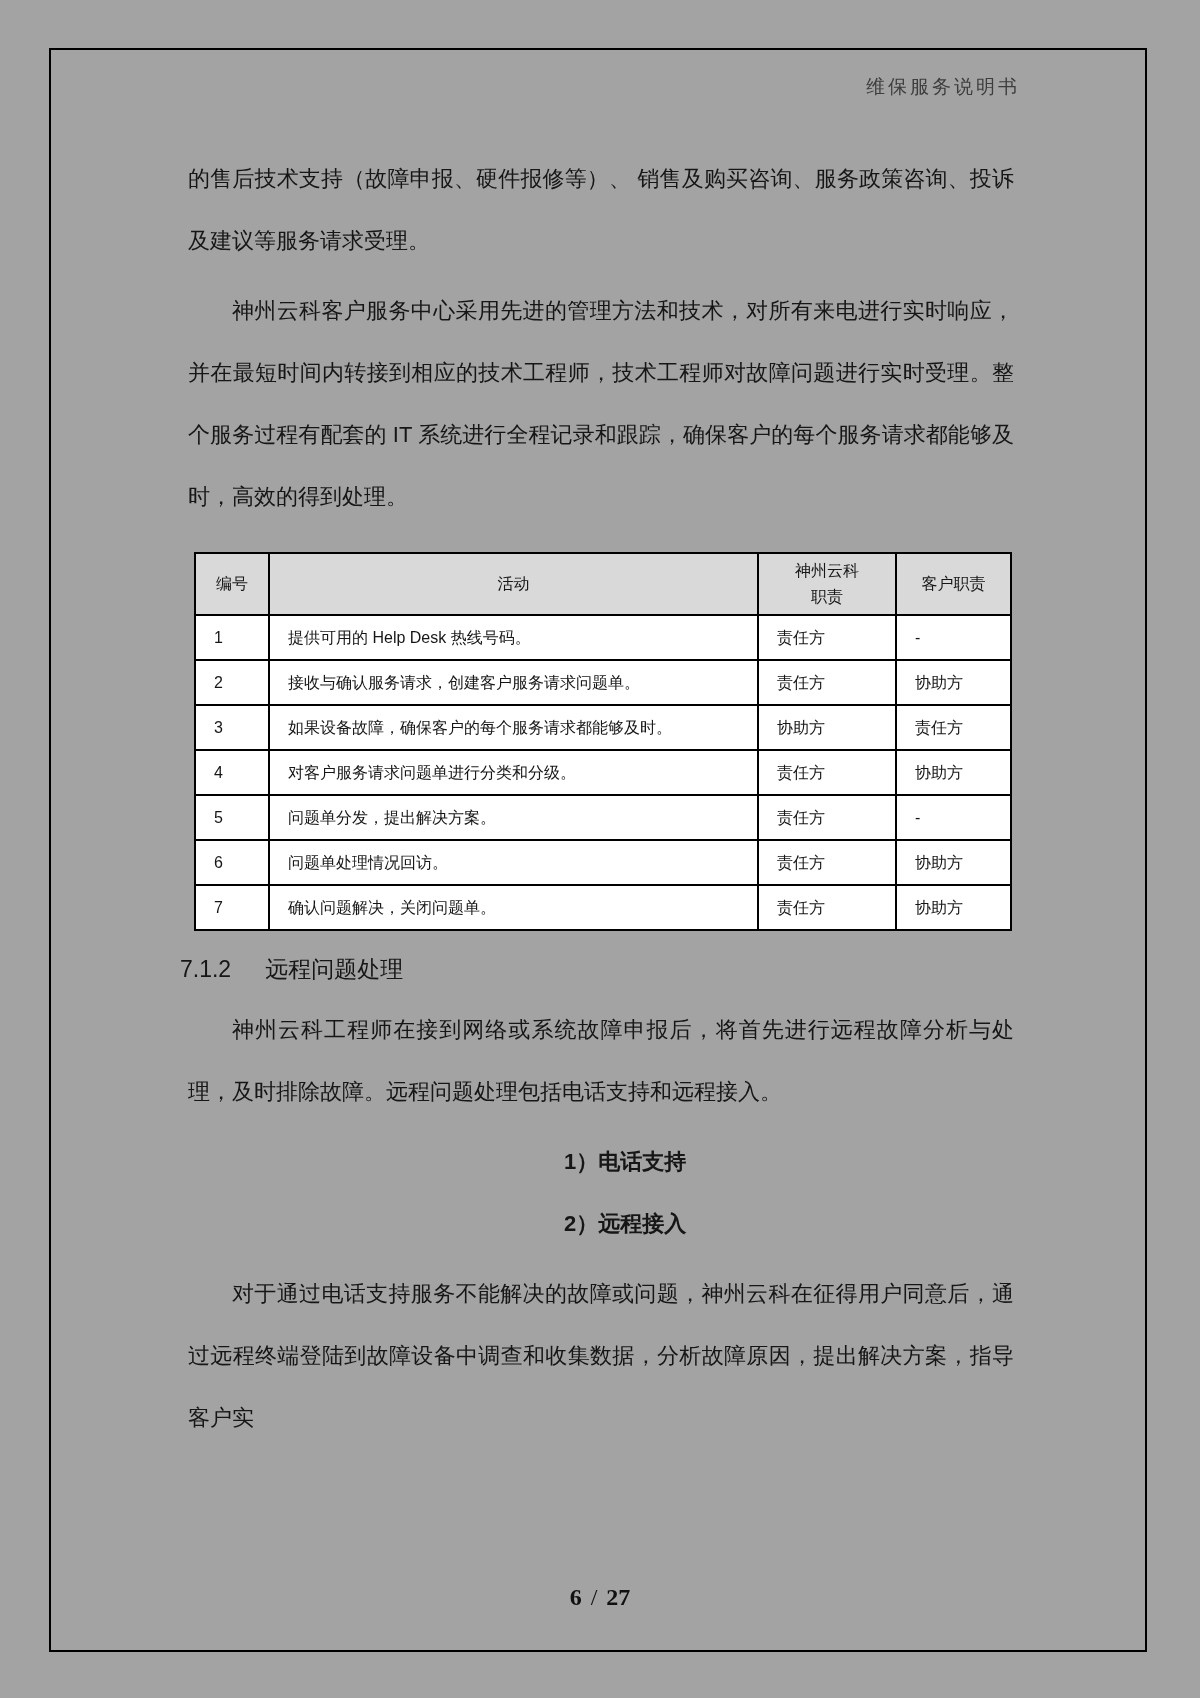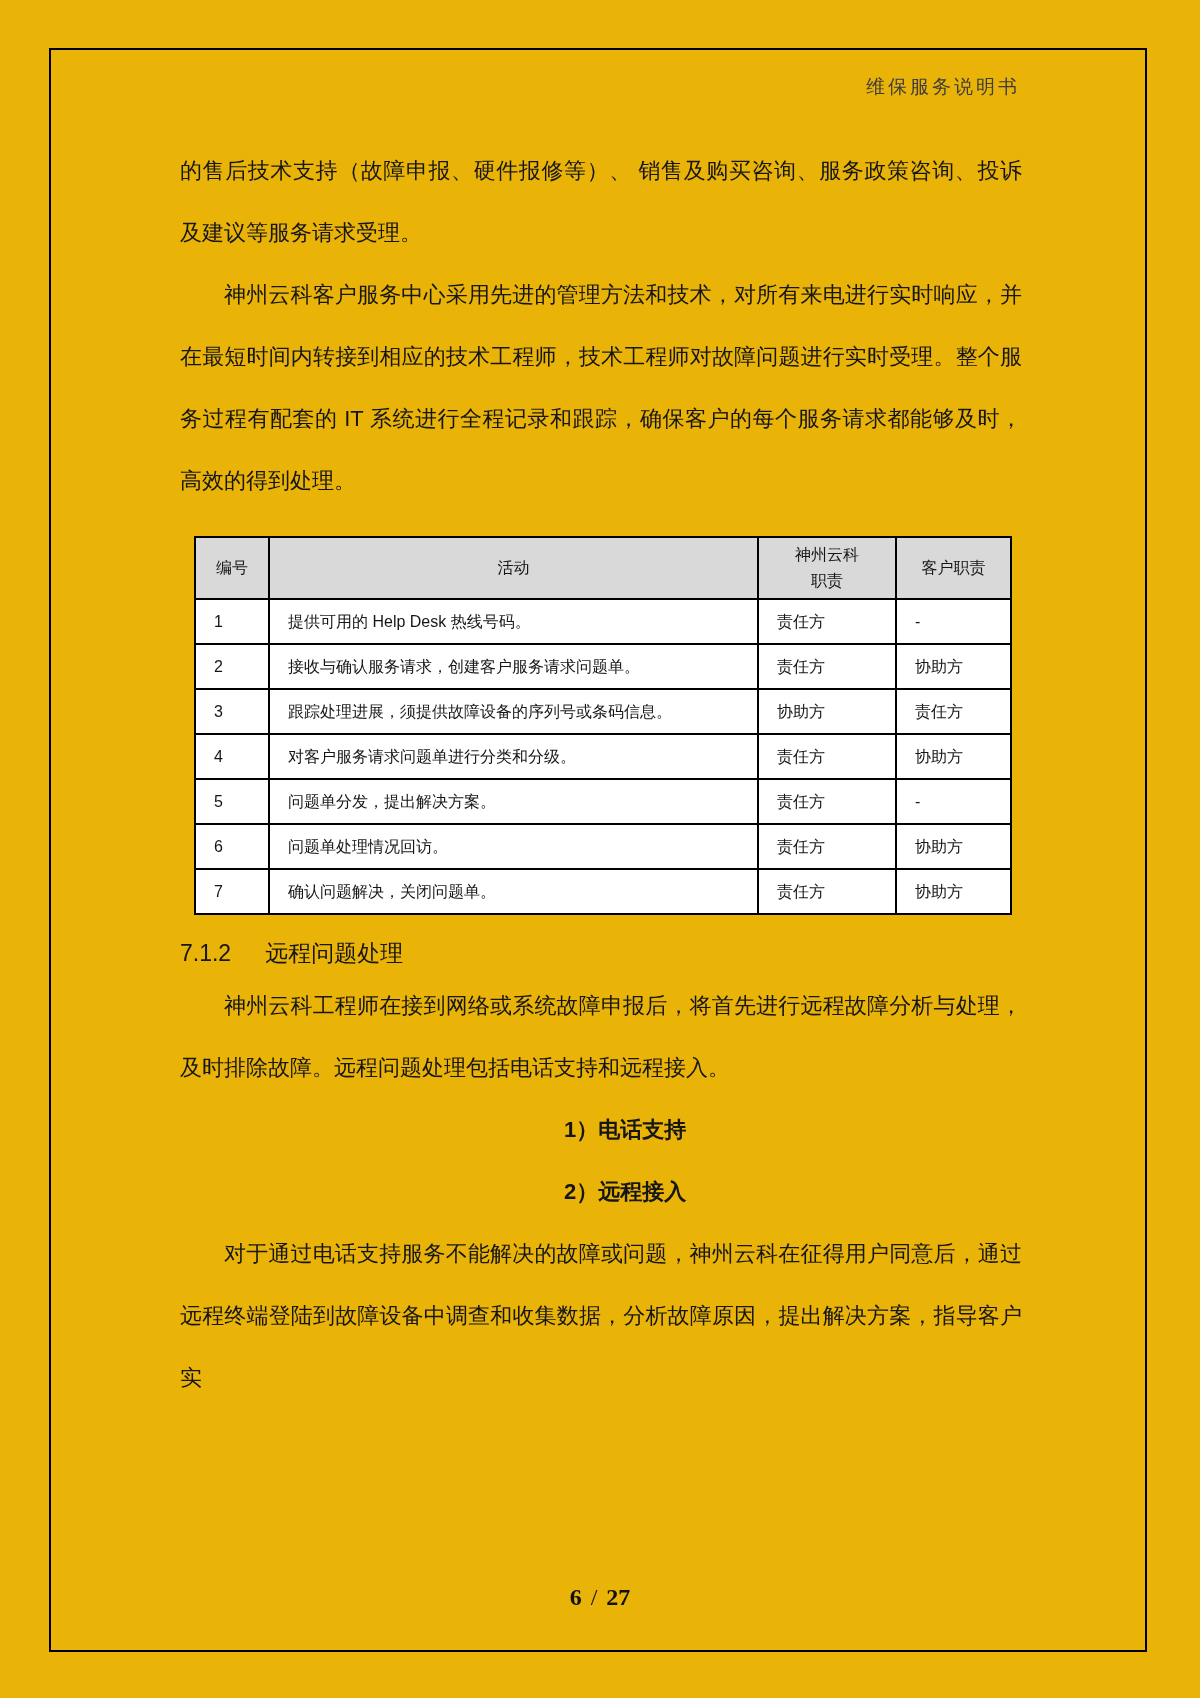--- a/index.html
+++ b/index.html
@@ -1,21 +1,21 @@
 <!DOCTYPE html>
 <html><head>
 <meta charset="utf-8">
 <style>
   * { box-sizing: border-box; }
   html, body { margin: 0; padding: 0; background: #ffffff; }
   .page {
     position: relative;
     width: 1200px;
     height: 1698px;
-    background: #eab308;
+    background: #a3a3a3;
     font-family: "Liberation Sans", sans-serif;
     color: #161616;
     overflow: hidden;
   }
   .page-border {
     position: absolute;
     left: 49px;
     top: 48px;
     width: 1098px;
     height: 1604px;
@@ -35,21 +35,21 @@
   .content {
     position: absolute;
     left: 180px;
     top: 140px;
     width: 842px;
     font-size: 22px;
     line-height: 62px;
     text-align: justify;
     text-justify: inter-ideograph;
   }
-  .para { margin: 0; }
+  .para { margin: 8px; }
   .indent { text-indent: 2em; }
   .caption { margin-top: 8px; }
   table.resp-table {
     border-collapse: collapse;
     table-layout: fixed;
     width: 816px;
     margin: 24px 16px 0 14px;
     font-size: 16px;
     line-height: 26px;
     text-align: left;
@@ -150,21 +150,21 @@
           <td>-</td>
         </tr>
         <tr>
           <td class="c1">2</td>
           <td>接收与确认服务请求，创建客户服务请求问题单。</td>
           <td>责任方</td>
           <td>协助方</td>
         </tr>
         <tr>
           <td class="c1">3</td>
-          <td>跟踪处理进展，须提供故障设备的序列号或条码信息。</td>
+          <td>如果设备故障，确保客户的每个服务请求都能够及时。</td>
           <td>协助方</td>
           <td>责任方</td>
         </tr>
         <tr>
           <td class="c1">4</td>
           <td>对客户服务请求问题单进行分类和分级。</td>
           <td>责任方</td>
           <td>协助方</td>
         </tr>
         <tr>

